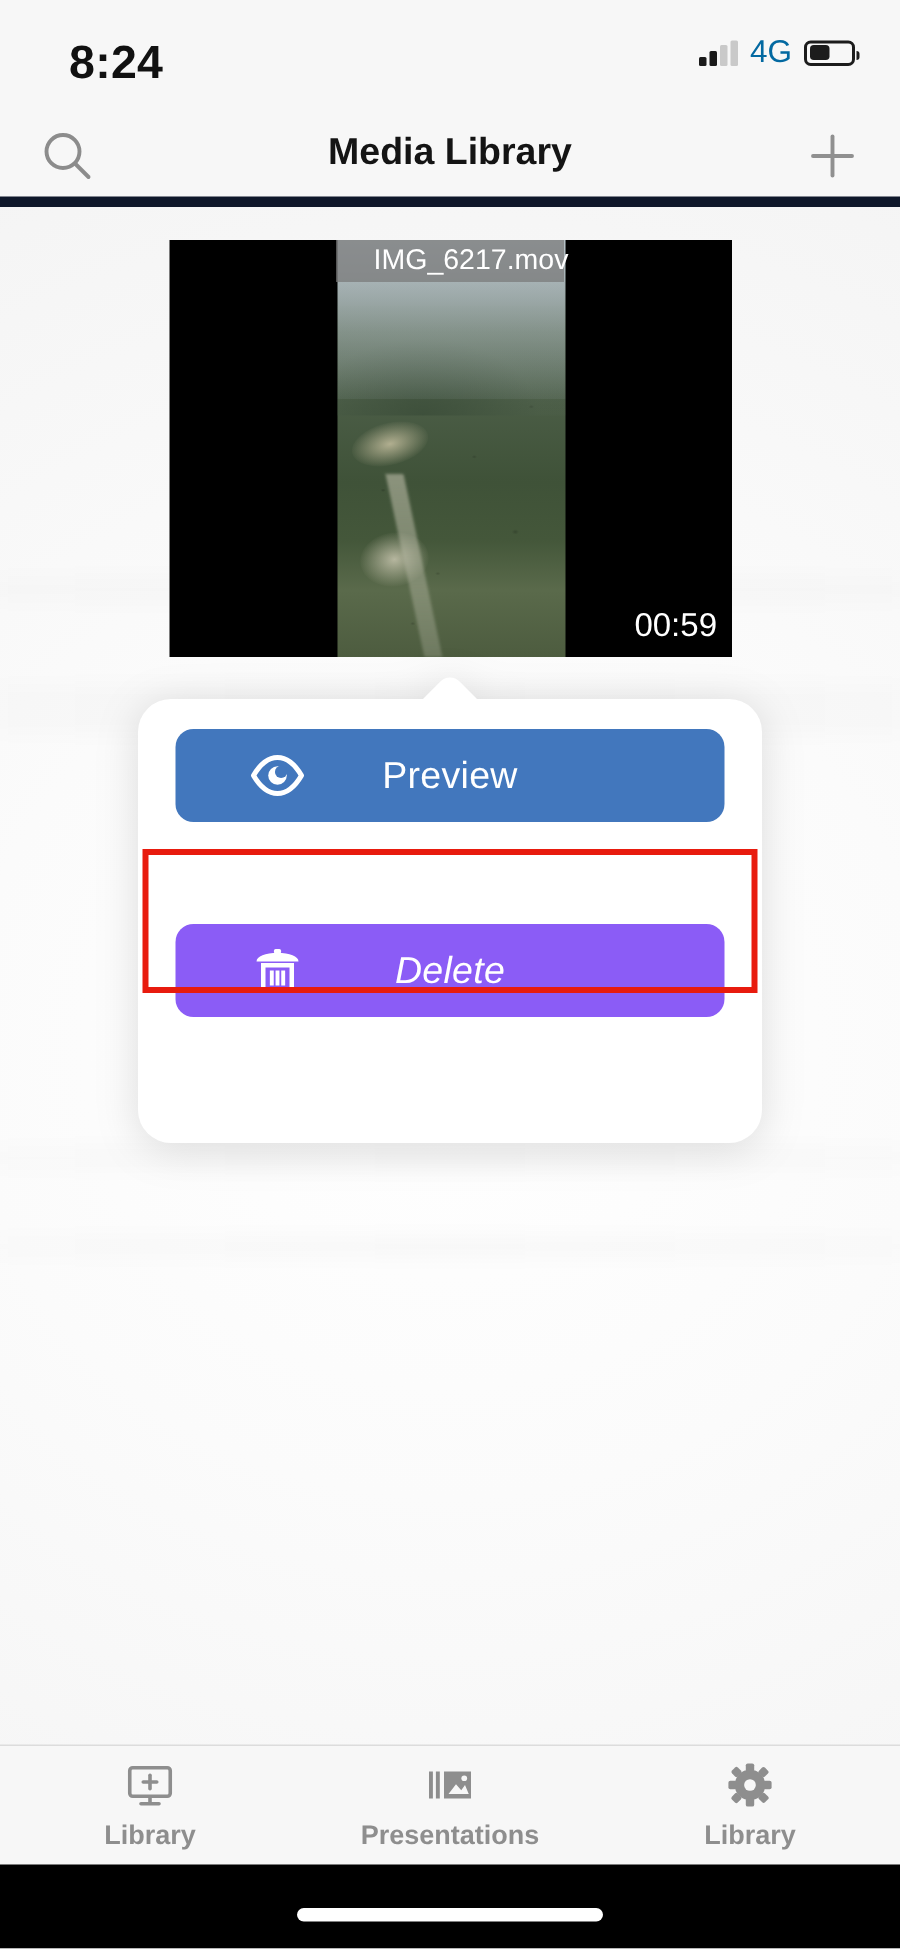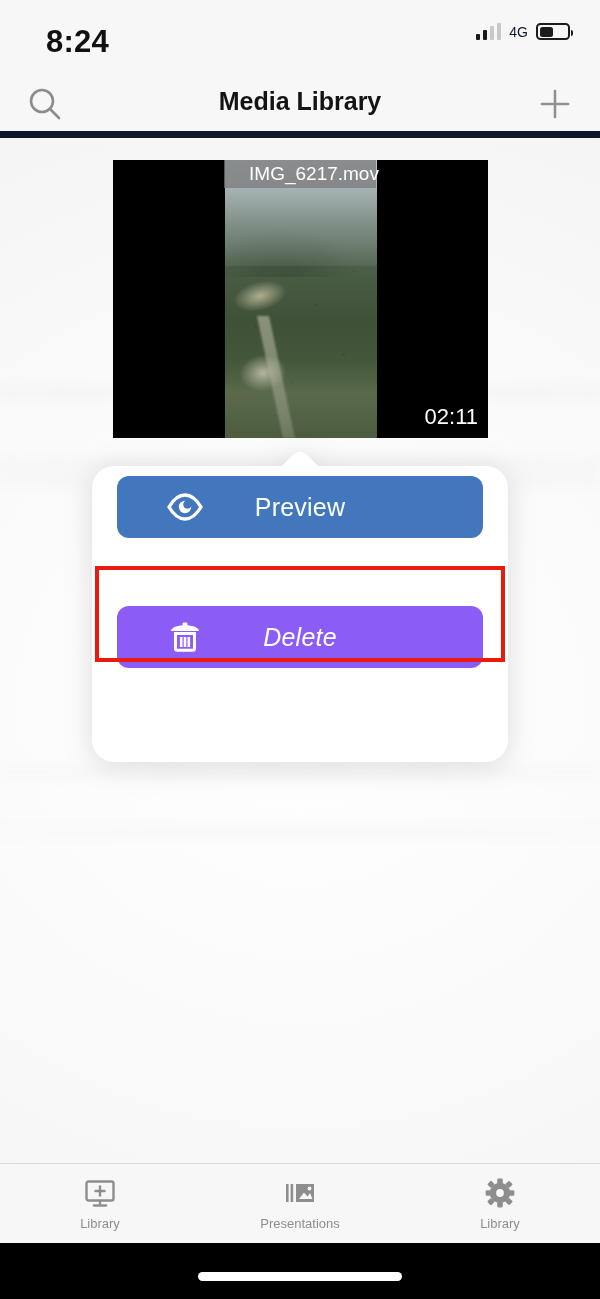--- a/index.html
+++ b/index.html
@@ -42,21 +42,21 @@
     position:absolute; right:30px; top:23px;
     display:flex; align-items:center; gap:8px;
   }
   .bars { display:flex; align-items:flex-end; gap:2.5px; height:17px; }
   .bars i { display:block; width:4.5px; border-radius:1px; background:#c9c9c9; }
   .bars i.on { background:#1a1a1a; }
   .bars i:nth-child(1){ height:6px; }
   .bars i:nth-child(2){ height:10px; }
   .bars i:nth-child(3){ height:14px; }
   .bars i:nth-child(4){ height:17px; }
-  .sb-net { font-size:14px; font-weight:500; color:#0f172a; }
+  .sb-net { font-size:21px; font-weight:500; color:#0369a1; }
   .batt {
     position:relative; width:34px; height:17px;
     border:2px solid #1c1c1c; border-radius:4.5px;
   }
   .batt::after {
     content:""; position:absolute; right:-5px; top:5px;
     width:2.5px; height:6px; background:#1c1c1c; border-radius:0 2px 2px 0;
   }
   .batt span {
     position:absolute; left:1.5px; top:1.5px; bottom:1.5px;
@@ -154,21 +154,21 @@
   }
   .popover-notch::before {
     content:""; position:absolute; left:50%; top:7px;
     width:34px; height:34px; background:#fff;
     border-radius:9px;
     transform:translateX(-50%) rotate(45deg);
   }
   .popover {
     position:absolute; left:0; top:18px; width:416px; height:296px;
     background:#fff; border-radius:22px;
-    padding:10px 25px;
+    padding:20px 25px;
     display:flex; flex-direction:column; gap:0;
   }
   .pop-btn {
     position:relative;
     height:62px; border-radius:12px;
     display:flex; align-items:center;
     cursor:pointer;
   }
   .pop-btn .pb-icon {
     position:absolute; left:48px; top:50%; transform:translateY(-50%);
@@ -197,21 +197,21 @@
     background:#f7f7f7;
     border-top:1px solid #dcdcdc;
     display:flex;
   }
   .tab {
     flex:1; display:flex; flex-direction:column;
     align-items:center; justify-content:center; gap:5px;
     cursor:pointer;
   }
   .tab .t-icon { width:34px; height:34px; display:flex; align-items:center; justify-content:center; }
-  .tab .t-label { font-size:13px; color:#8e8e8e; }
+  .tab .t-label { font-size:18px; color:#8e8e8e;font-weight:bold; }
 
   .home-area {
     position:absolute; left:0; bottom:0; width:600px; height:56px;
     background:#000;
   }
   .home-bar {
     position:absolute; left:50%; transform:translateX(-50%);
     bottom:18px; width:204px; height:9px;
     background:#fff; border-radius:5px;
   }
@@ -262,21 +262,21 @@
 
   <div class="video-cell">
     <div class="vid-photo">
       <div class="ridge"></div>
       <div class="haze"></div>
       <div class="clearing"></div>
       <div class="clearing2"></div>
       <div class="river"></div>
       <div class="texture"></div>
     </div>
-    <div class="vid-dur">02:11</div>
+    <div class="vid-dur">00:59</div>
   </div>
   <div class="vid-name">IMG_6217.mov</div>
 
   <div class="popover-wrap">
     <div class="popover-notch"></div>
     <div class="popover">
 
       <div class="pop-btn" style="background:#4277bd;">
         <span class="pb-icon">
           <svg width="40" height="40" viewBox="0 0 40 40">

